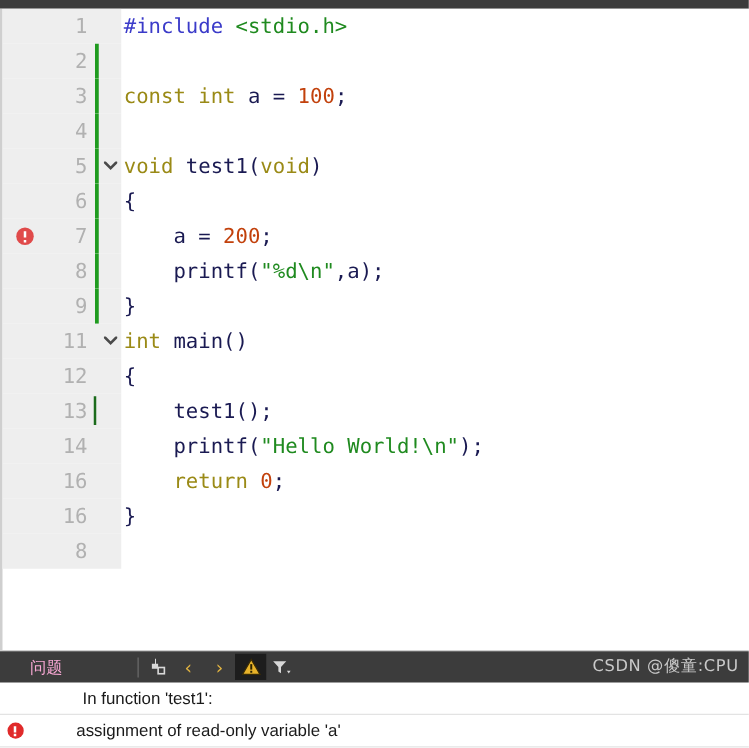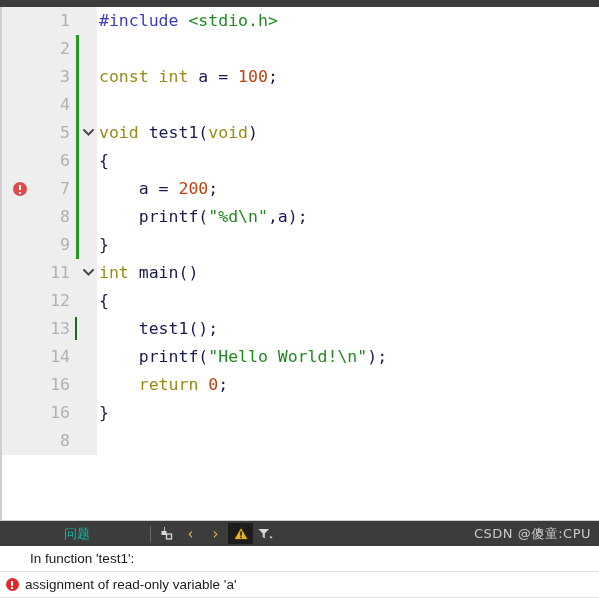--- a/index.html
+++ b/index.html
@@ -165,25 +165,24 @@
     background: #cfcfcf;
   }
   .panel-header {
     height: 25px;
     background: #3c3c3c;
     display: flex;
     align-items: center;
     position: relative;
   }
   .panel-title {
-    color: #14b8a6;
+    color: #f9a8d4;
     font-size: 13px;
     padding-left: 24px;
     font-family: "DejaVu Sans", sans-serif;
-    margin-left: 40px;
   }
   .tb-divider {
     width: 1px;
     height: 16px;
     background: #6a6a6a;
     margin-left: 60px;
   }
   .tb {
     display: flex;
     align-items: center;
@@ -239,21 +238,21 @@
     width: 2px; height: 5px;
     background: #fff;
   }
   .perr::after {
     content: "";
     position: absolute;
     left: 5.5px; top: 9px;
     width: 2px; height: 2px;
     background: #fff;
   }
-  .ptext { padding-left: 1px; }
+  .ptext { padding-left: 1px; margin-left: 36px; }
   .prow.indent .ptext { padding-left: 6px; }
 
   .watermark {
     position: absolute;
     right: 8px;
     top: 0;
     height: 38px;
     line-height: 25px;
     color: #c9c9c9;
     font-size: 13px;

